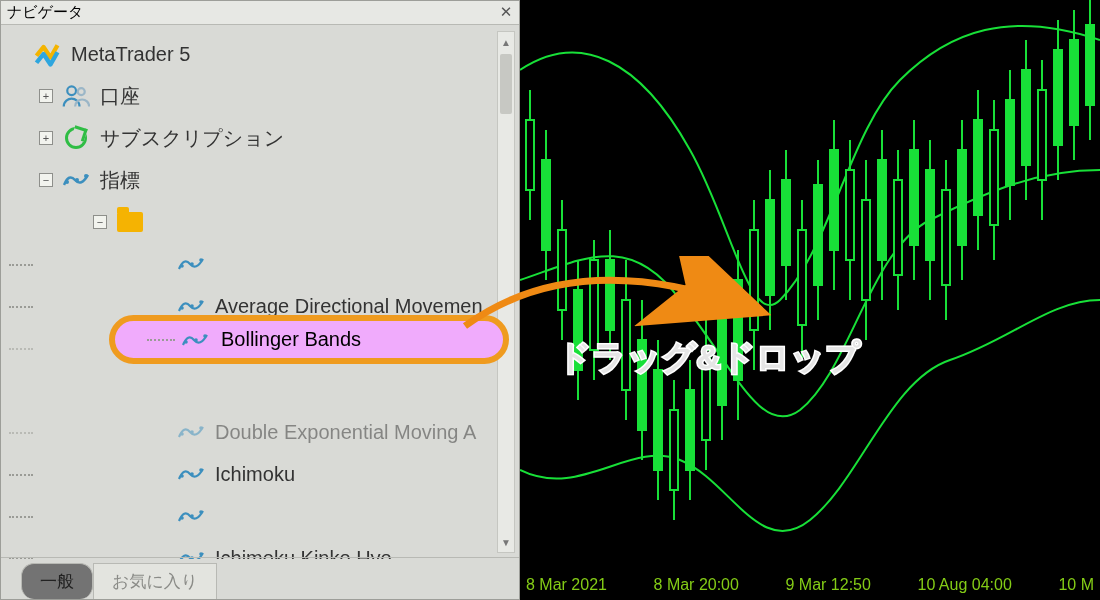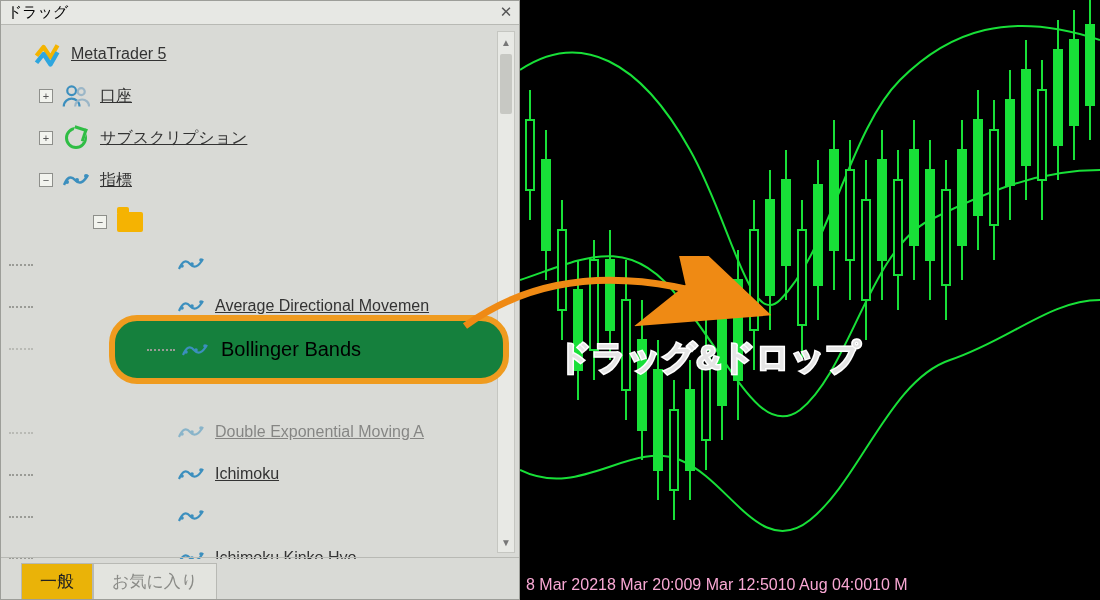--- a/index.html
+++ b/index.html
@@ -72,36 +72,37 @@
 .tab {
   padding: 6px 18px 6px 18px;
   font-size: 17px;
   color:#8a8b87;
   border:1px solid #b8b9b4;
   border-bottom:none;
   background:#e3e4df;
   cursor:pointer;
 }
 .tab.active {
-  background:#eab308;
+  background:#737373;
   color:#222;
+  border-radius:13px;
 }
 .tabs::before{
   content:''; position:absolute; left:0; top:-2px; right:0;
   border-top:1px solid #b8b9b4;
 }
 
 
 .node {
   display:flex; align-items:center; height:42px;
   color:#333;
   white-space:nowrap;
   position:relative;
 }
-.node .label { font-size: 16px; text-decoration: underline; }
+.node .label { font-size: 20px; }
 
 .expander {
   width:14px; height:14px;
   border:1px solid #8e8f8b;
   background:#f2f3ee;
   display:flex; align-items:center; justify-content:center;
   font-size:11px; line-height:1; color:#555;
   margin-right:9px;
   cursor:pointer;
 }
@@ -127,43 +128,43 @@
 
 .d0{padding-left:6px}
 .d1{padding-left:30px}
 .d2{padding-left:84px}
 .d3{padding-left:140px}
 
 
 .highlight-pill{
   position:absolute;
   left:108px; top:314px;
-  width:400px; height:69px;
-  background:#15803d;
+  width:400px; height:49px;
+  background:#f0abfc;
   border:6px solid #ef9b1f;
   border-radius:28px;
   z-index:2;
   display:flex; align-items:center;
   padding-left:32px;
 }
 .highlight-pill .dotlead{
   width:28px; border-top:2px dotted #9a9b96; margin-right:6px;
 }
 
 
 .chart{
   position:absolute; left:520px; top:0; right:0; bottom:0;
   background:#000;
 }
 .chart svg{width:100%;height:100%}
 .xticks{
   position:absolute; left:0; right:0; bottom:6px;
-  display:flex; 
+  display:flex; justify-content:space-between;
   padding:0 6px;
-  color:#f9a8d4; font-size:16px;
+  color:#84cc16; font-size:16px;
 }
 
 
 .arrow{
   position:absolute; left:455px; top:256px;
   width:320px; height:120px;
   z-index:5; pointer-events:none;
 }
 .ddlabel{
   position:absolute; left:557px; top:335px;
@@ -174,21 +175,21 @@
   z-index:6;
   paint-order: stroke fill;
   white-space:nowrap;
 }
 </style>
 </head>
 <body>
 
 <div class="navigator">
   <div class="nav-title">
-    <span>ドラッグ</span>
+    <span>ナビゲータ</span>
     <span class="nav-close">✕</span>
   </div>
 
   <div class="tree">
 
     <div class="node d0">
       <span class="spacer" style="width:18px"></span>
       <span class="icon mt5-ico">
         <svg viewBox="0 0 32 32">
             <path d="M4 18 L12 8 L20 20 L28 6" fill="none" stroke="#f4b400" stroke-width="5" stroke-linejoin="round"></path>

